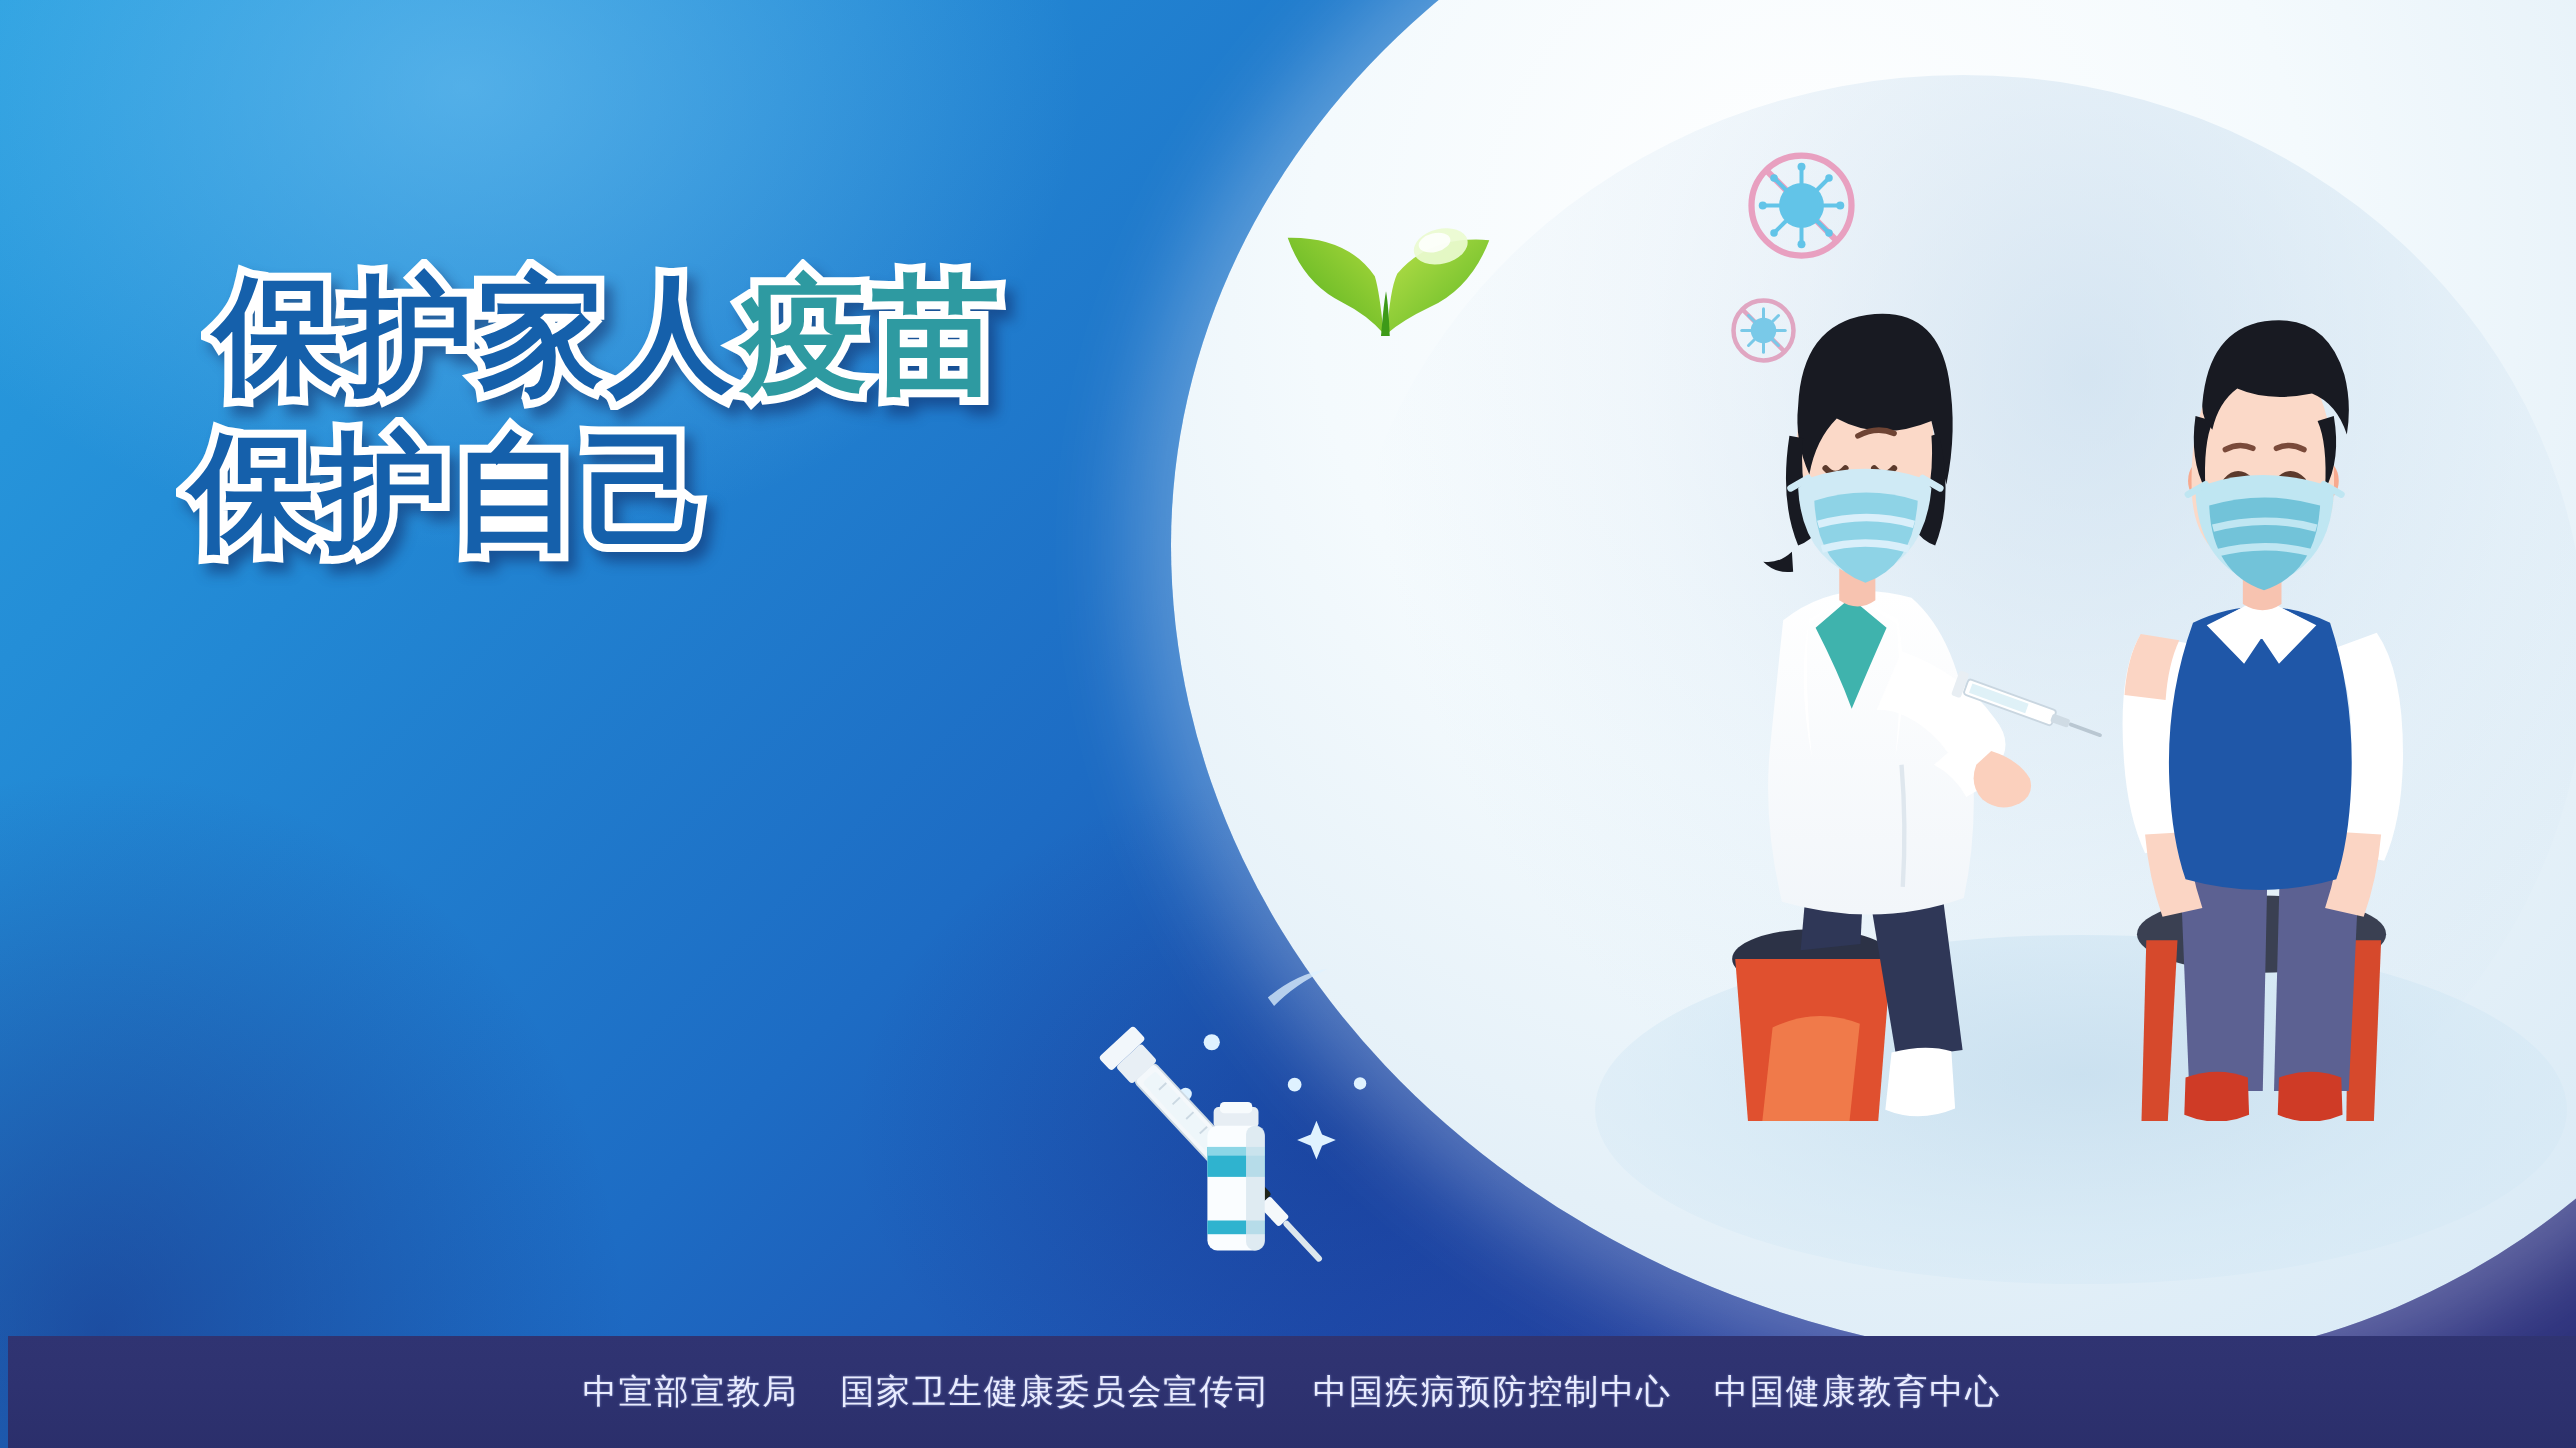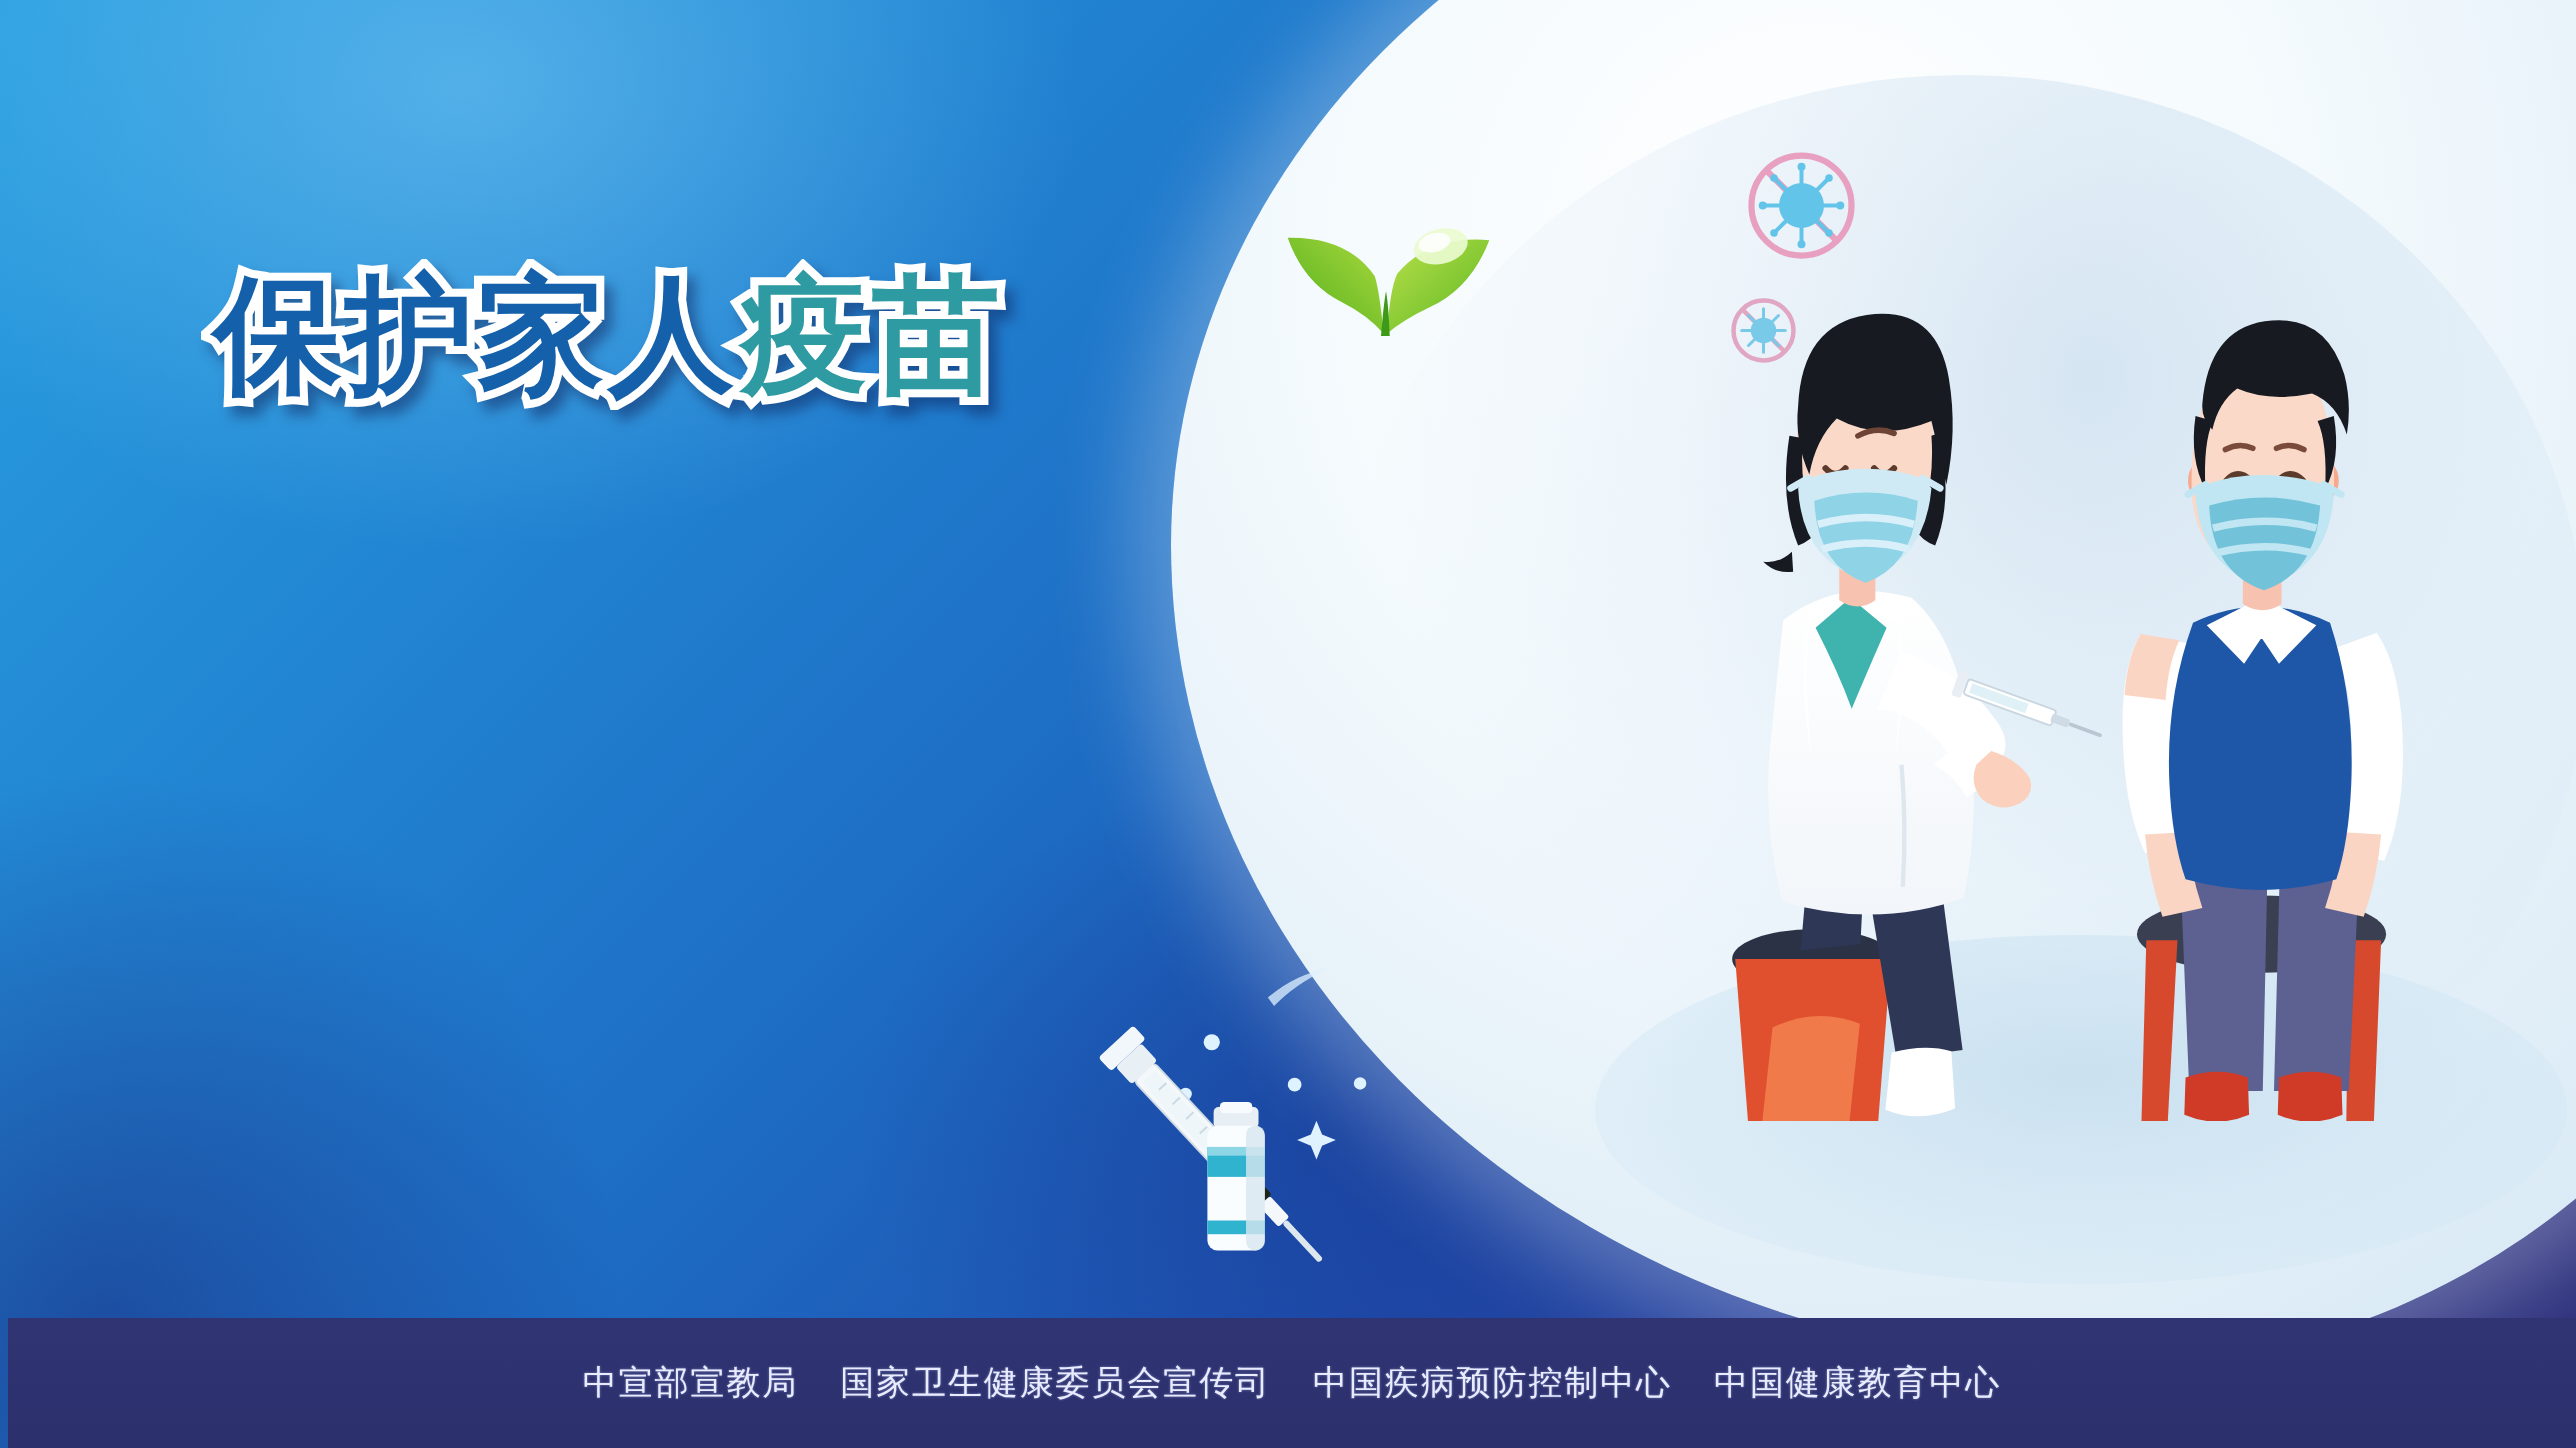--- a/index.html
+++ b/index.html
@@ -39,21 +39,21 @@
   }
   .floor-ellipse{
     position:absolute;
     left:1595px;top:935px;
     width:972px;height:349px;
     border-radius:50%;
     background:radial-gradient(ellipse at 50% 40%, rgba(198,222,238,.85) 0%, rgba(208,230,244,.55) 55%, rgba(219,236,247,0) 100%);
   }
   
   .footer{
-    position:absolute;left:0;right:0;bottom:0;height:130px;
+    position:absolute;left:0;right:0;bottom:0;height:112px;
     background:linear-gradient(180deg,#303472 0%,#2e3270 45%,#2b2f6b 100%);
     display:flex;align-items:center;justify-content:center;margin-left:8px;
   }
   .footer-text{
     color:#e9ecff;
     font-size:34px;
     letter-spacing:1.9px;
     white-space:nowrap;
     text-shadow:0 0 2.5px rgba(190,205,255,.55);
   }
@@ -265,20 +265,23 @@
       <line x1="38" y1="38" x2="30" y2="30"></line>
         <line x1="62" y1="38" x2="70" y2="30"></line>
       <line x1="38" y1="62" x2="30" y2="70"></line>
         <line x1="62" y1="62" x2="70" y2="70"></line>
     </g>
   </svg>
 
   <div class="title-block">
     <div class="tline line1">
       <span class="blue-ch">保护家人</span><span class="teal-ch">疫苗</span>
+    </div>
+    <div class="tline line2">
+      <span class="blue-ch">保护自己</span>
     </div>
   </div>
 
   <svg class="sprout" viewBox="0 0 360 220">
     <defs>
       <linearGradient id="leafA" x1="0" y1="1" x2="1" y2="0">
         <stop offset="0" stop-color="#4fae1e"></stop>
           <stop offset="1" stop-color="#abd93c"></stop>
       </linearGradient>
       <linearGradient id="leafB" x1="1" y1="1" x2="0" y2="0">

